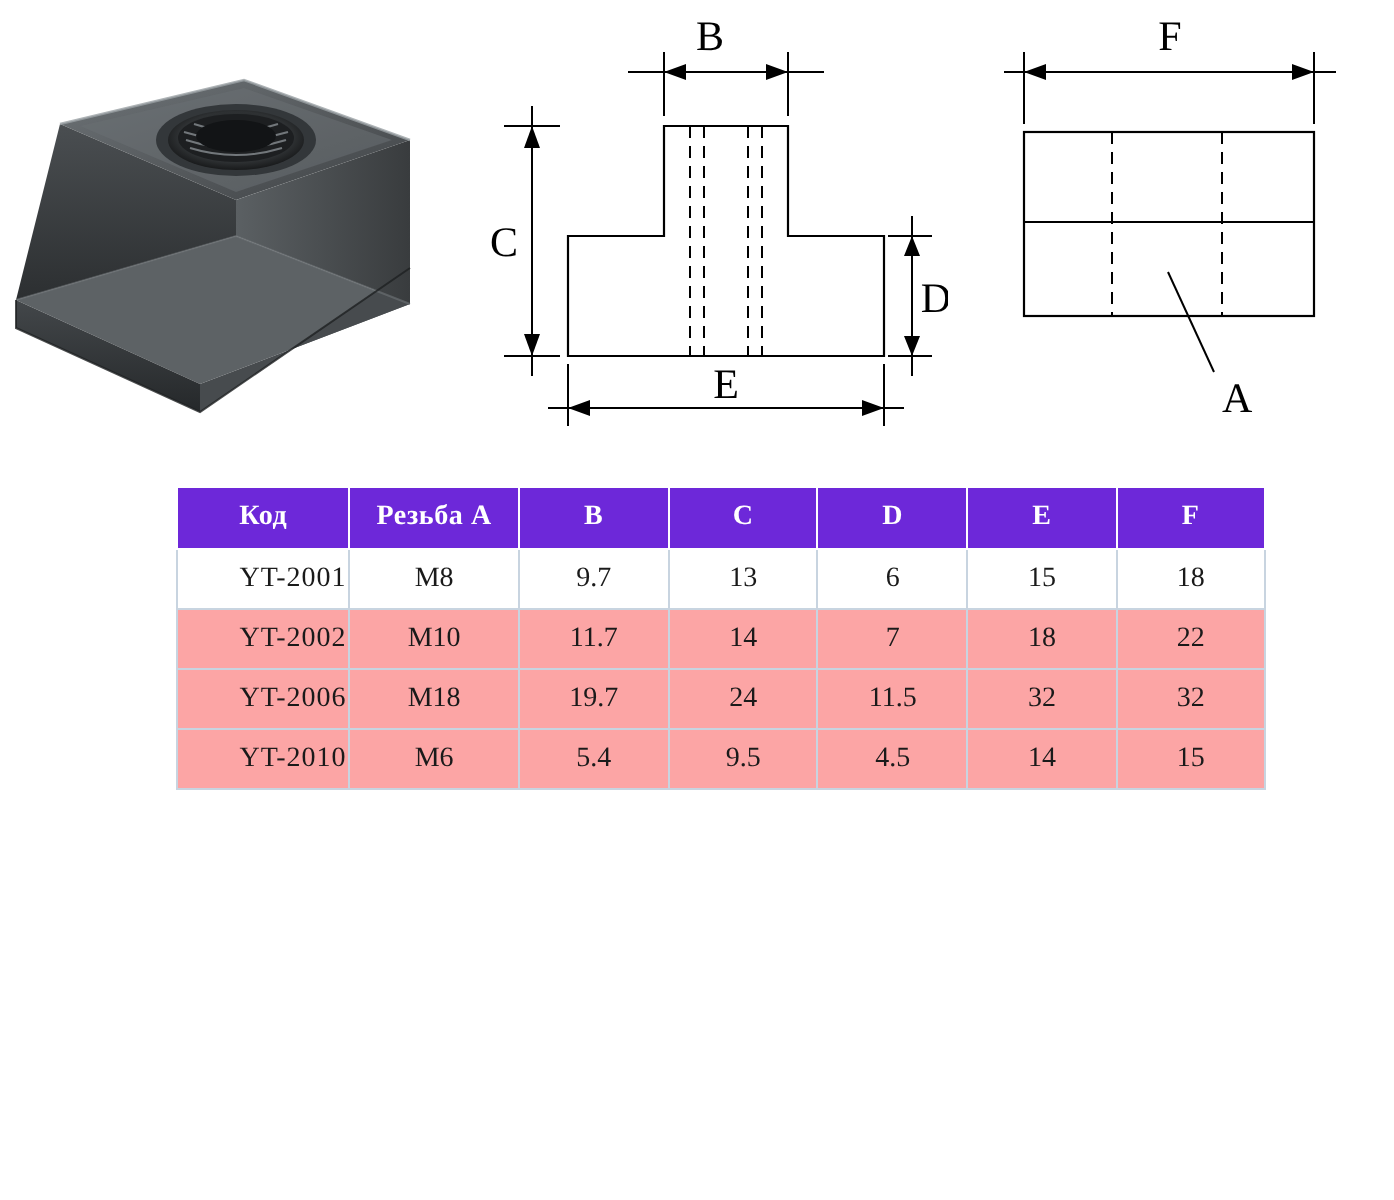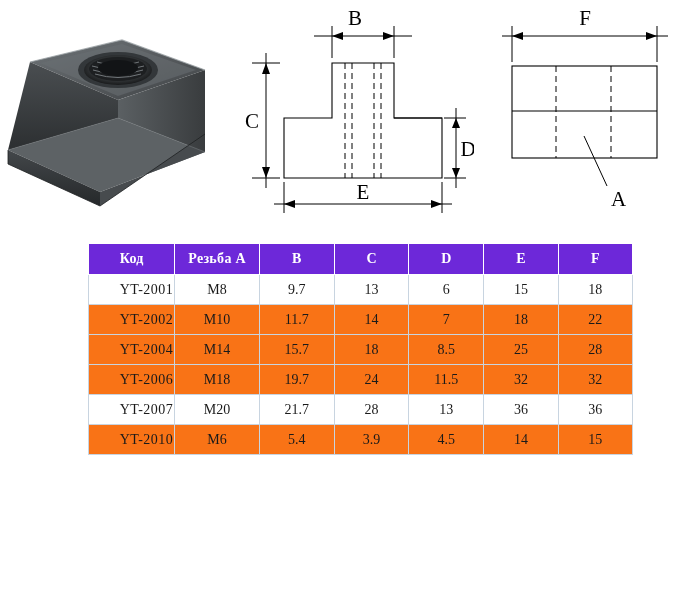--- a/index.html
+++ b/index.html
@@ -84,21 +84,21 @@
     height: 27px;
     text-align: center;
     vertical-align: middle;
   }
   table.spec td.code-cell {
     text-align: right;
     padding-left: 12px;
     letter-spacing: .5px;
   }
   table.spec tr.row-odd td { background: #ffffff; }
-  table.spec tr.row-even td { background: #f97316; margin-top: 20px; }
+  table.spec tr.row-even td { background: #fca5a5; margin-top: 20px; }
 </style>
 </head>
 <body>
 
 <div id="page">
 
   <div id="photo-panel">
     <svg id="photo-svg" width="240" height="232" viewBox="0 0 240 232">
       <defs>
         <linearGradient id="topFace" x1="0" y1="0" x2="1" y2="1">
@@ -263,51 +263,33 @@
         <tr class="row-even">
           <td class="code-cell">YT-2002</td>
           <td>M10</td>
           <td>11.7</td>
           <td>14</td>
           <td>7</td>
           <td>18</td>
           <td>22</td>
         </tr>
         <tr class="row-even">
-          <td class="code-cell">YT-2004</td>
-          <td>M14</td>
-          <td>15.7</td>
-          <td>18</td>
-          <td>8.5</td>
-          <td>25</td>
-          <td>28</td>
-        </tr>
-        <tr class="row-even">
           <td class="code-cell">YT-2006</td>
           <td>M18</td>
           <td>19.7</td>
           <td>24</td>
           <td>11.5</td>
           <td>32</td>
           <td>32</td>
         </tr>
-        <tr class="row-odd">
-          <td class="code-cell">YT-2007</td>
-          <td>M20</td>
-          <td>21.7</td>
-          <td>28</td>
-          <td>13</td>
-          <td>36</td>
-          <td>36</td>
-        </tr>
         <tr class="row-even">
           <td class="code-cell">YT-2010</td>
           <td>M6</td>
           <td>5.4</td>
-          <td>3.9</td>
+          <td>9.5</td>
           <td>4.5</td>
           <td>14</td>
           <td>15</td>
         </tr>
       </tbody>
     </table>
   </div>
 
 </div>
 

